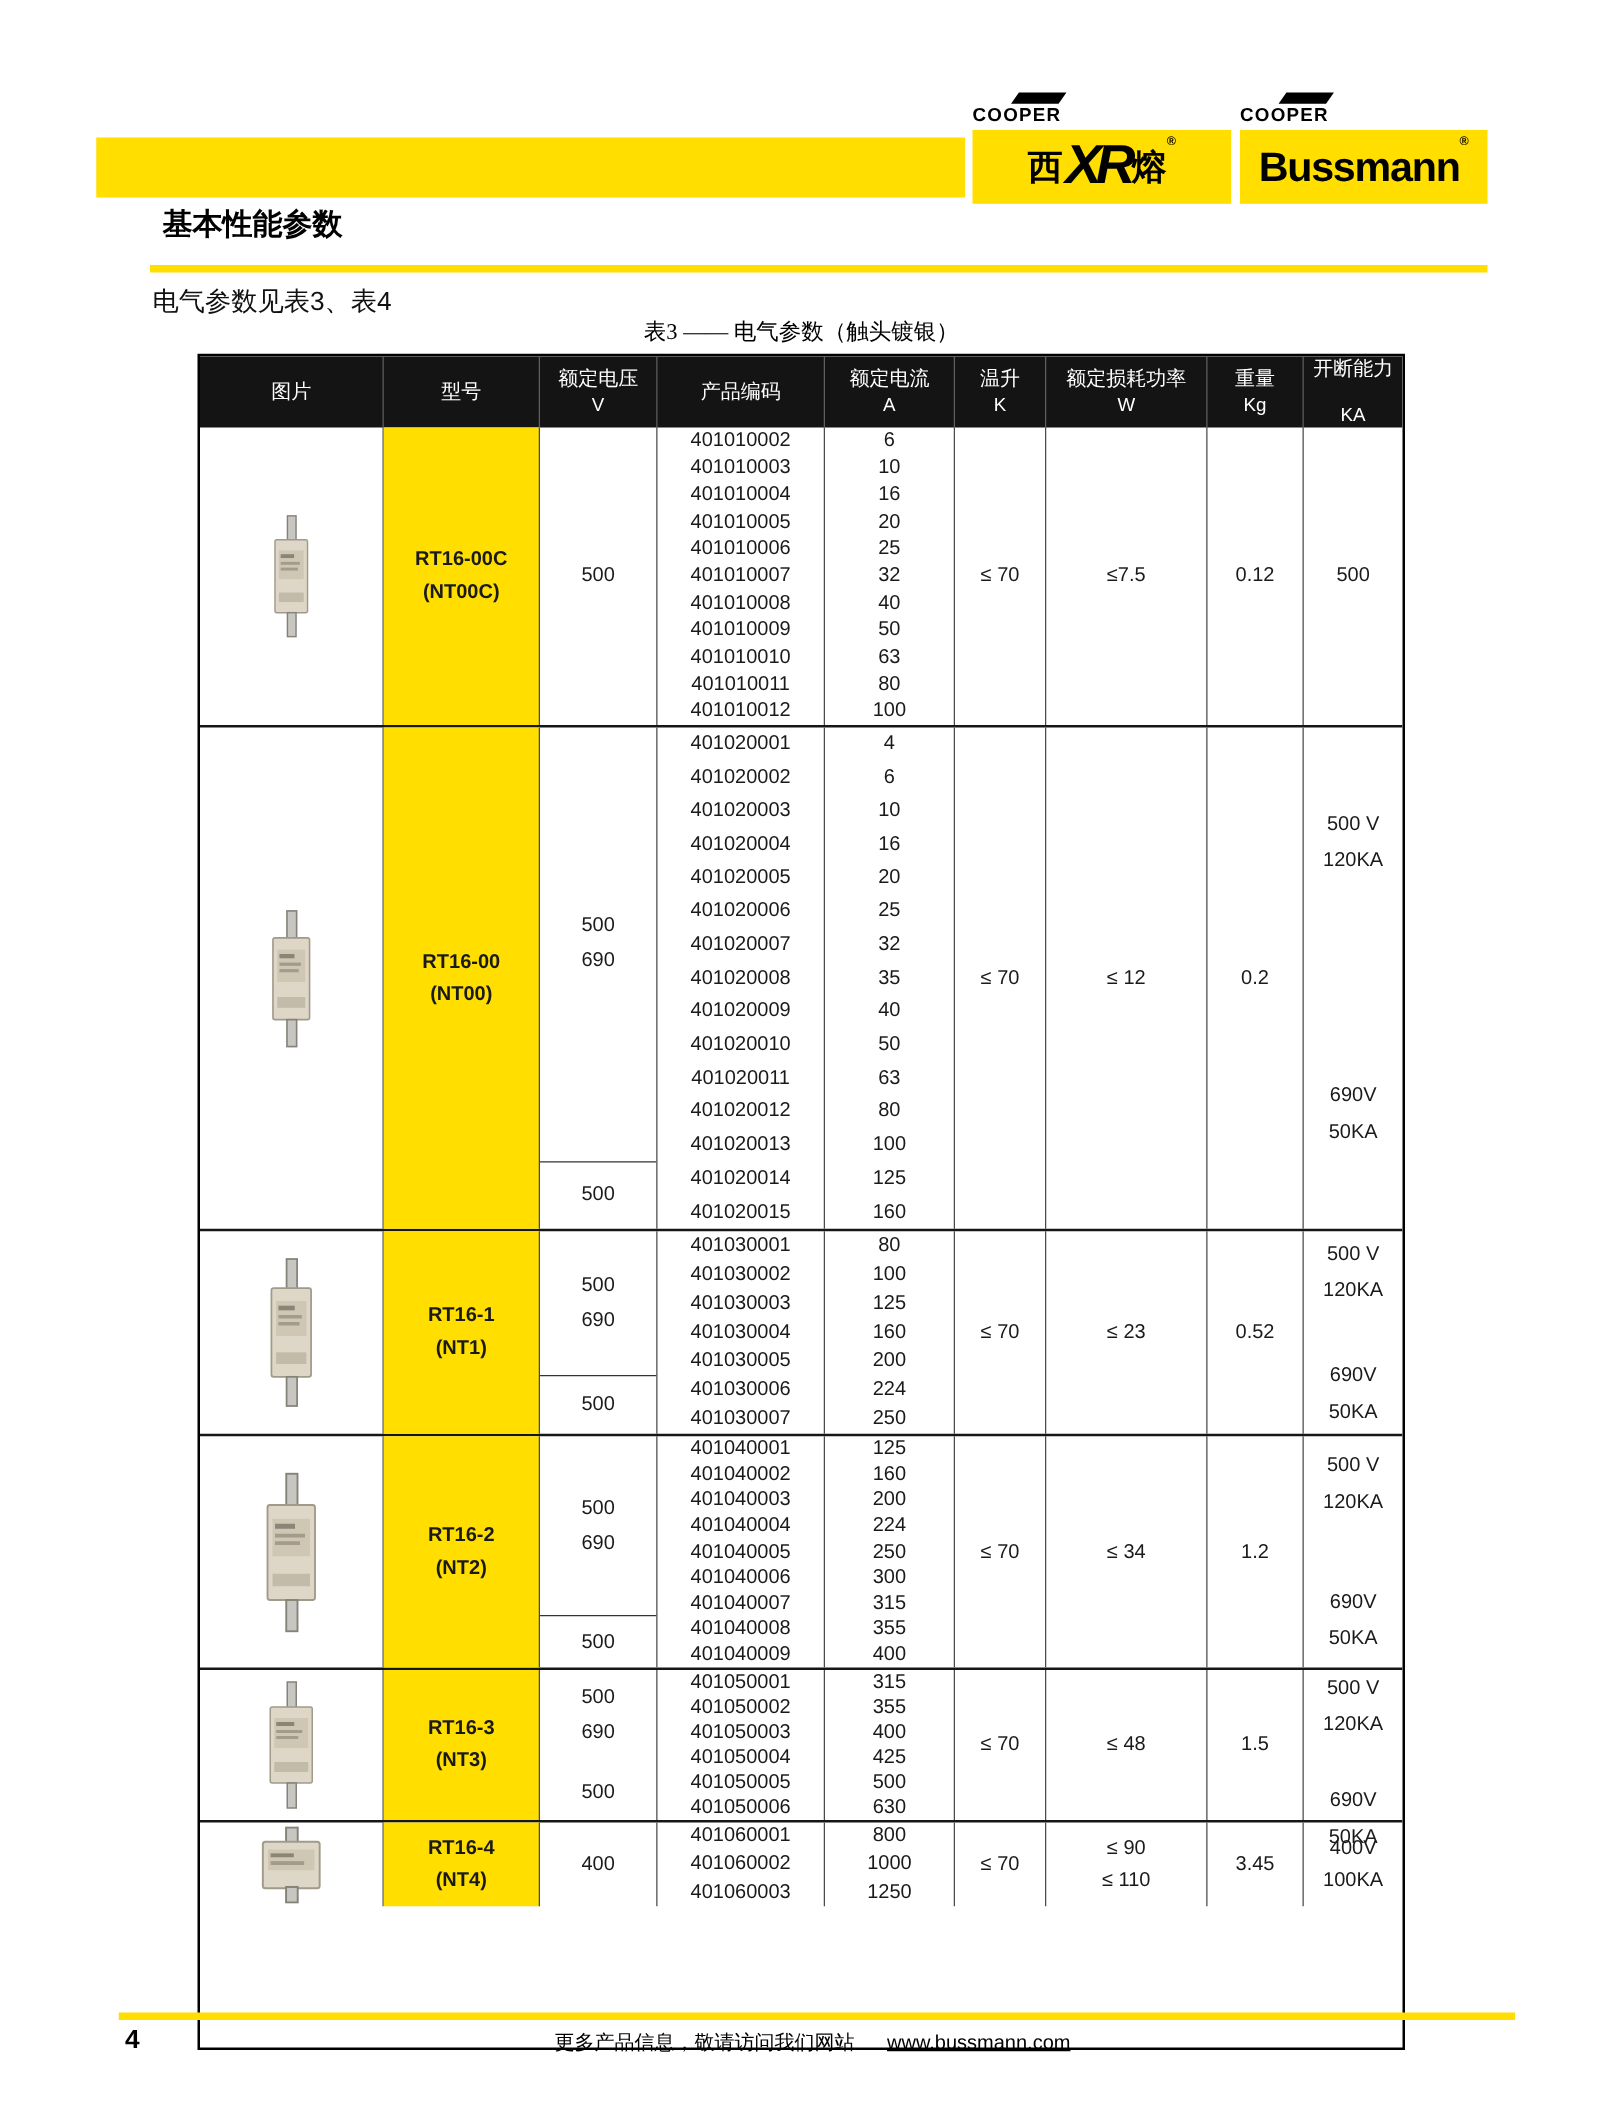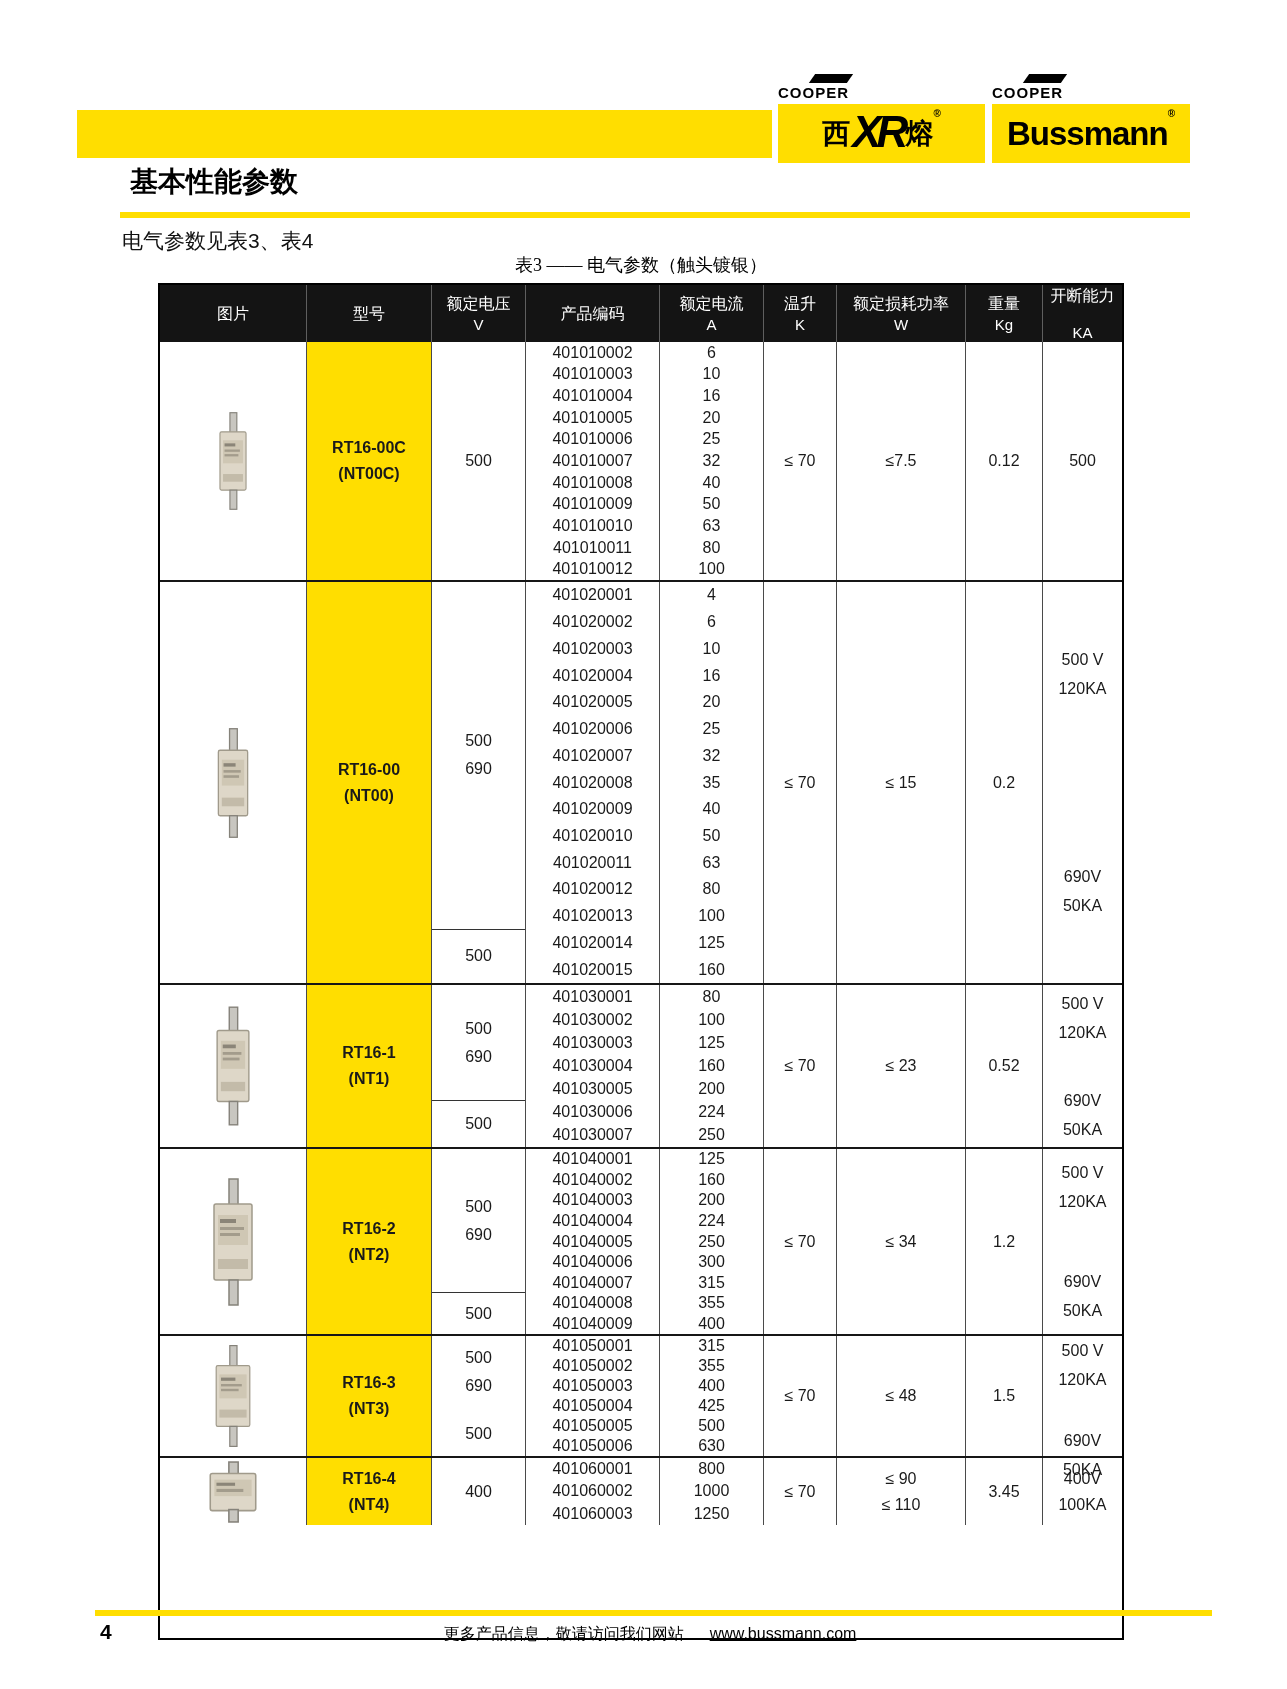--- a/index.html
+++ b/index.html
@@ -16,21 +16,21 @@
   .cooper-flag{width:38px;height:9px;background:#000;transform:skewX(-35deg);margin-left:34px;margin-bottom:2px;}
   .cooper-word{font-weight:bold;font-size:15px;letter-spacing:1px;color:#000;line-height:16px;}
   .logo-box{position:absolute;top:104px;height:59px;background:#ffde00;display:flex;align-items:center;justify-content:center;}
   .logo-xr{left:778px;width:207px;}
   .logo-bus{left:992px;width:198px;}
   .xr-cjk{font-weight:900;font-size:28px;color:#000;font-family:"Liberation Sans",sans-serif;}
   .xr-mid{font-weight:900;font-style:italic;font-size:44px;letter-spacing:-5px;color:#000;margin:0 2px 4px 2px;line-height:44px;}
   .reg-mark{font-size:10px;font-weight:bold;color:#000;align-self:flex-start;margin-top:4px;}
   .bus-word{font-weight:800;font-size:33px;letter-spacing:-1px;color:#000;line-height:34px;}
   
-  .section-title{position:absolute;left:130px;top:163px;font-size:28px;font-weight:bold;color:#000;}
+  .section-title{position:absolute;left:130px;top:163px;font-size:24px;font-weight:bold;color:#000;}
   .rule-yellow{position:absolute;left:120px;top:212px;width:1070px;height:6px;background:#ffde00;}
   .intro{position:absolute;left:122px;top:227px;font-size:21px;font-weight:500;color:#111;}
   .caption{position:absolute;left:158px;top:253px;width:966px;text-align:center;
     font-family:"Liberation Serif",serif;font-size:18px;color:#000;}
   
   .table-wrap{position:absolute;left:158px;top:283px;width:966px;height:1357px;
     border:2px solid #000;box-sizing:border-box;overflow:hidden;}
   .thead{display:flex;height:57px;background:#141414;color:#fff;}
   .hcol{box-sizing:border-box;border-right:1px solid #5f5f5f;display:flex;flex-direction:column;
     align-items:center;justify-content:center;}
@@ -246,21 +246,21 @@
             <div class="rownum">40</div>
             <div class="rownum">50</div>
             <div class="rownum">63</div>
             <div class="rownum">80</div>
             <div class="rownum">100</div>
             <div class="rownum">125</div>
             <div class="rownum">160</div>
           </div>
       </div>
       <div class="cell w6">≤ 70</div>
-      <div class="cell w7">≤ 15</div>
+      <div class="cell w7">≤ 12</div>
       <div class="cell w8">0.2</div>
       <div class="cell w9 ka-pair">
         <div class="ka-grp">
           <div>500 V</div>
           <div>120KA</div>
         </div>
         <div class="ka-grp">
           <div>690V</div>
           <div>50KA</div>
         </div>

